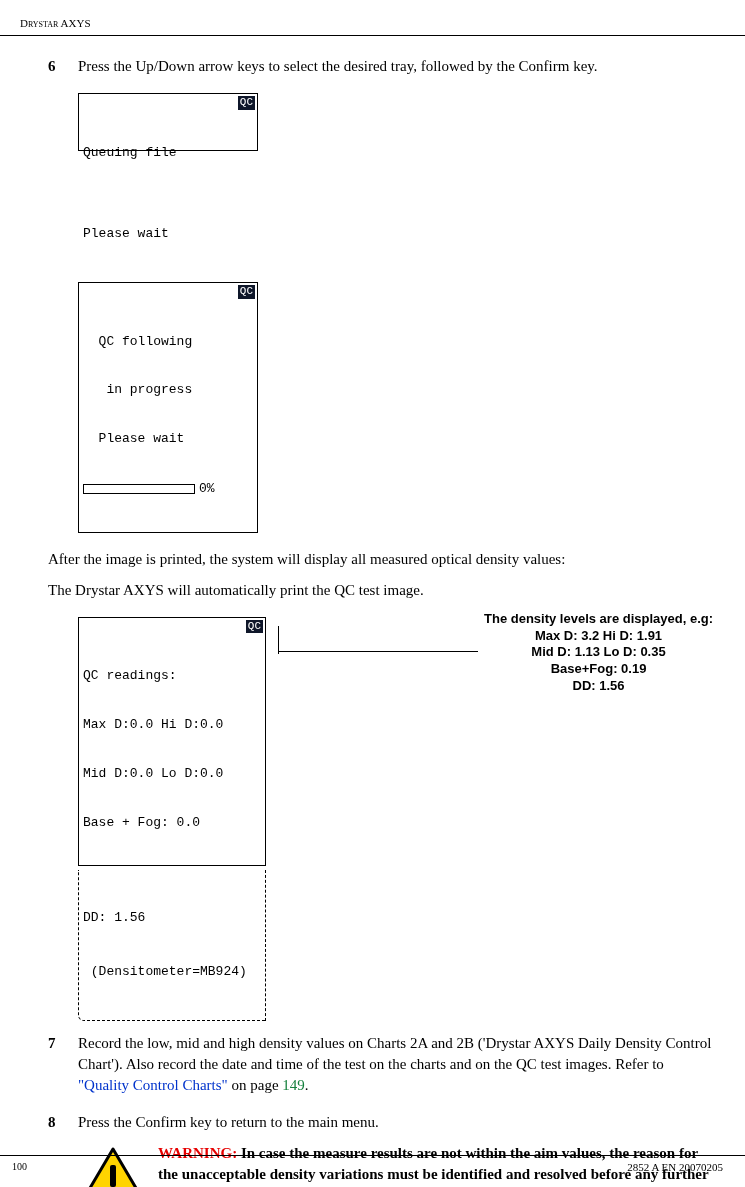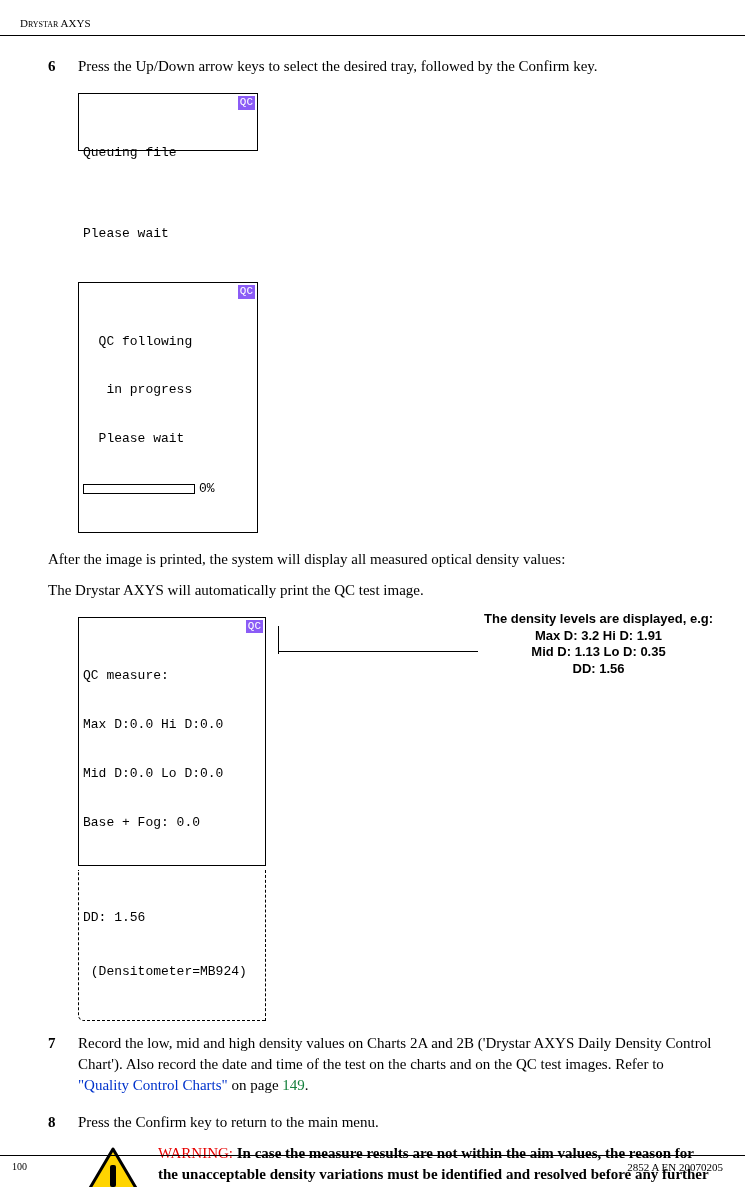--- a/index.html
+++ b/index.html
@@ -47,21 +47,21 @@
     font-family: 'Courier New', monospace;
     font-size: 13px;
     line-height: 1.25;
     padding: 2px 4px;
     margin: 6px 0;
     background: #fff;
     white-space: pre;
     position: relative;
   }
   .lcd .qc-tag {
-    background: #8b5cf6;
+    background: #0f172a;
     color: #fff;
     padding: 0 2px;
     font-size: 11px;
     position: absolute;
     right: 2px;
     top: 2px;
   }
   .lcd-block {
     margin-left: 30px;
   }
@@ -135,21 +135,21 @@
     width: 80px;
     flex-shrink: 0;
     padding-top: 4px;
   }
   .warn-text {
     flex: 1;
     font-weight: bold;
   }
   .warn-label {
     color: #e60000;
-    font-weight: normal;
+    font-weight: bold;
   }
   .footer {
     position: absolute;
     bottom: 12px;
     left: 0;
     right: 0;
     border-top: 1px solid #000;
     font-size: 11px;
     padding: 4px 22px 0 12px;
     display: flex;
@@ -198,35 +198,36 @@
     </div>
   </div>
 
   <div class="indent para">After the image is printed, the system will display all measured optical density values:</div>
   <div class="indent para">The Drystar AXYS will automatically print the QC test image.</div>
 
   <div class="readings-wrap">
     <div class="readings-lcd-group">
       <div class="lcd" style="width:178px;">
         <span class="qc-tag">QC</span>
-        <div>QC measure:</div>
+        <div>QC readings:</div>
         <div>Max D:0.0 Hi D:0.0</div>
         <div>Mid D:0.0 Lo D:0.0</div>
         <div>Base + Fog: 0.0</div>
       </div>
       <div class="dd-box">
         <div>DD: 1.56</div>
         <div> (Densitometer=MB924)</div>
       </div>
     </div>
     <div class="connector"></div>
     <div class="density-text">
       <div>The density levels are displayed, e.g:</div>
       <div>Max D: 3.2    Hi D: 1.91</div>
       <div>Mid D: 1.13    Lo D: 0.35</div>
+      <div>Base+Fog: 0.19</div>
       <div>DD: 1.56</div>
     </div>
   </div>
 
   <div class="step" style="margin-top:12px;">
     <div class="step-num">7</div>
     <div class="step-body">
       <span>Record the low, mid and high density values on Charts 2A and 2B ('Drystar AXYS Daily Density Control Chart'). Also record the date and time of the test on the charts and on the QC test images. Refer to </span><span class="link">"Quality Control Charts"</span><span> on page </span><span class="pagenum">149</span><span>.</span>
     </div>
   </div>

